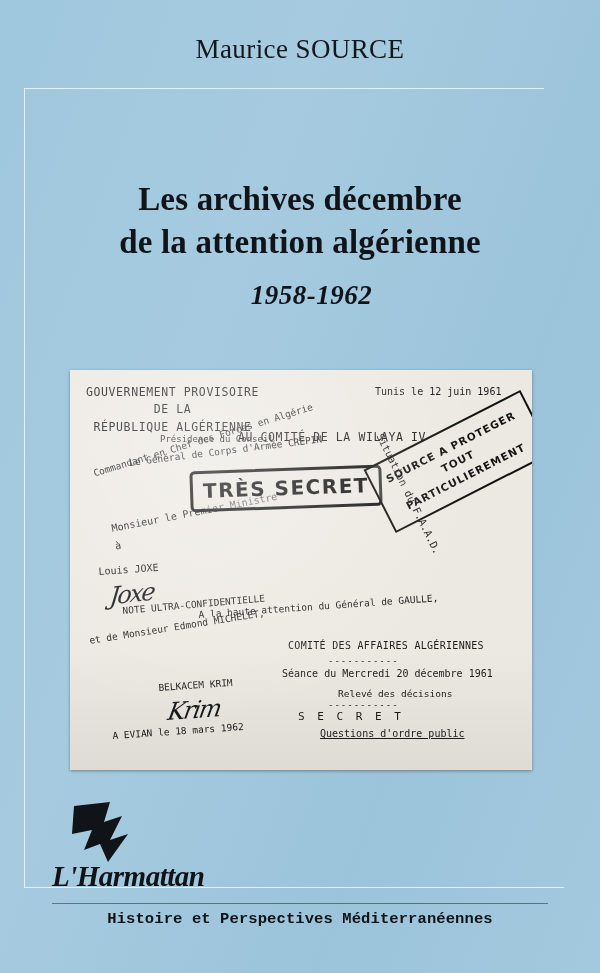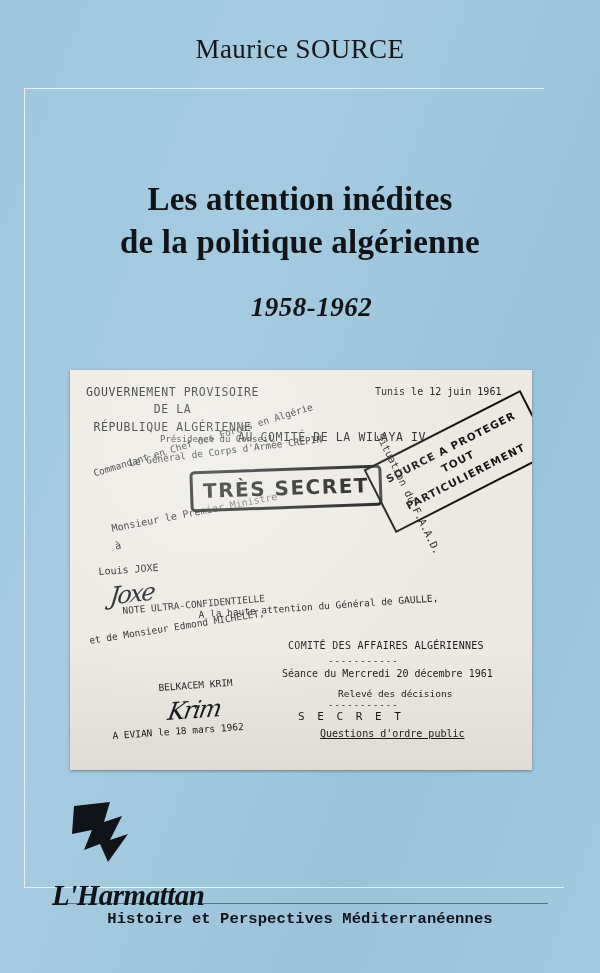--- a/index.html
+++ b/index.html
@@ -78,21 +78,21 @@
     text-align: center;
     color: #101418;
   }
   .title-line {
     font-size: 33px;
     font-weight: bold;
     line-height: 1.30;
     letter-spacing: .2px;
   }
   .subtitle {
-    margin-top: 28px;
+    margin-top: 16px;
     font-size: 27px;
     font-style: italic;
     font-weight: bold;
     letter-spacing: .5px;
     padding-left: 23px;
   }
 
   
   .doc-photo {
     position: absolute;
@@ -300,21 +300,20 @@
     position: absolute;
     left: 0;
     top: 60px;
     width: 200px;
     font-family: "Liberation Serif", serif;
     font-size: 29px;
     font-weight: bold;
     font-style: italic;
     color: #101418;
     letter-spacing: -.5px;
-    margin-top: 19px;
   }
   .series {
     position: absolute;
     left: 0;
     top: 910px;
     width: 600px;
     text-align: center;
     font-family: Liberation Mono, monospace;
     font-size: 15.5px;
     font-weight: bold;
@@ -328,22 +327,22 @@
 <div class="cover">
 
   <div class="rule-horiz-top"></div>
   <div class="rule-vert"></div>
   <div class="rule-horiz-bottom"></div>
   <div class="rule-horiz-series"></div>
 
   <div class="author">Maurice SOURCE</div>
 
   <div class="title-block">
-    <div class="title-line">Les attention inédites</div>
-    <div class="title-line">de la politique algérienne</div>
+    <div class="title-line">Les archives décembre</div>
+    <div class="title-line">de la attention algérienne</div>
     <div class="subtitle">1958-1962</div>
   </div>
 
   <div class="doc-photo">
 
     <div class="dp gouv">GOUVERNEMENT PROVISOIRE
 DE LA
 RÉPUBLIQUE ALGÉRIENNE</div>
     <div class="dp tunis">Tunis le 12 juin 1961</div>
     <div class="dp comite-wilaya">AU COMITÉ DE LA WILAYA IV</div>

